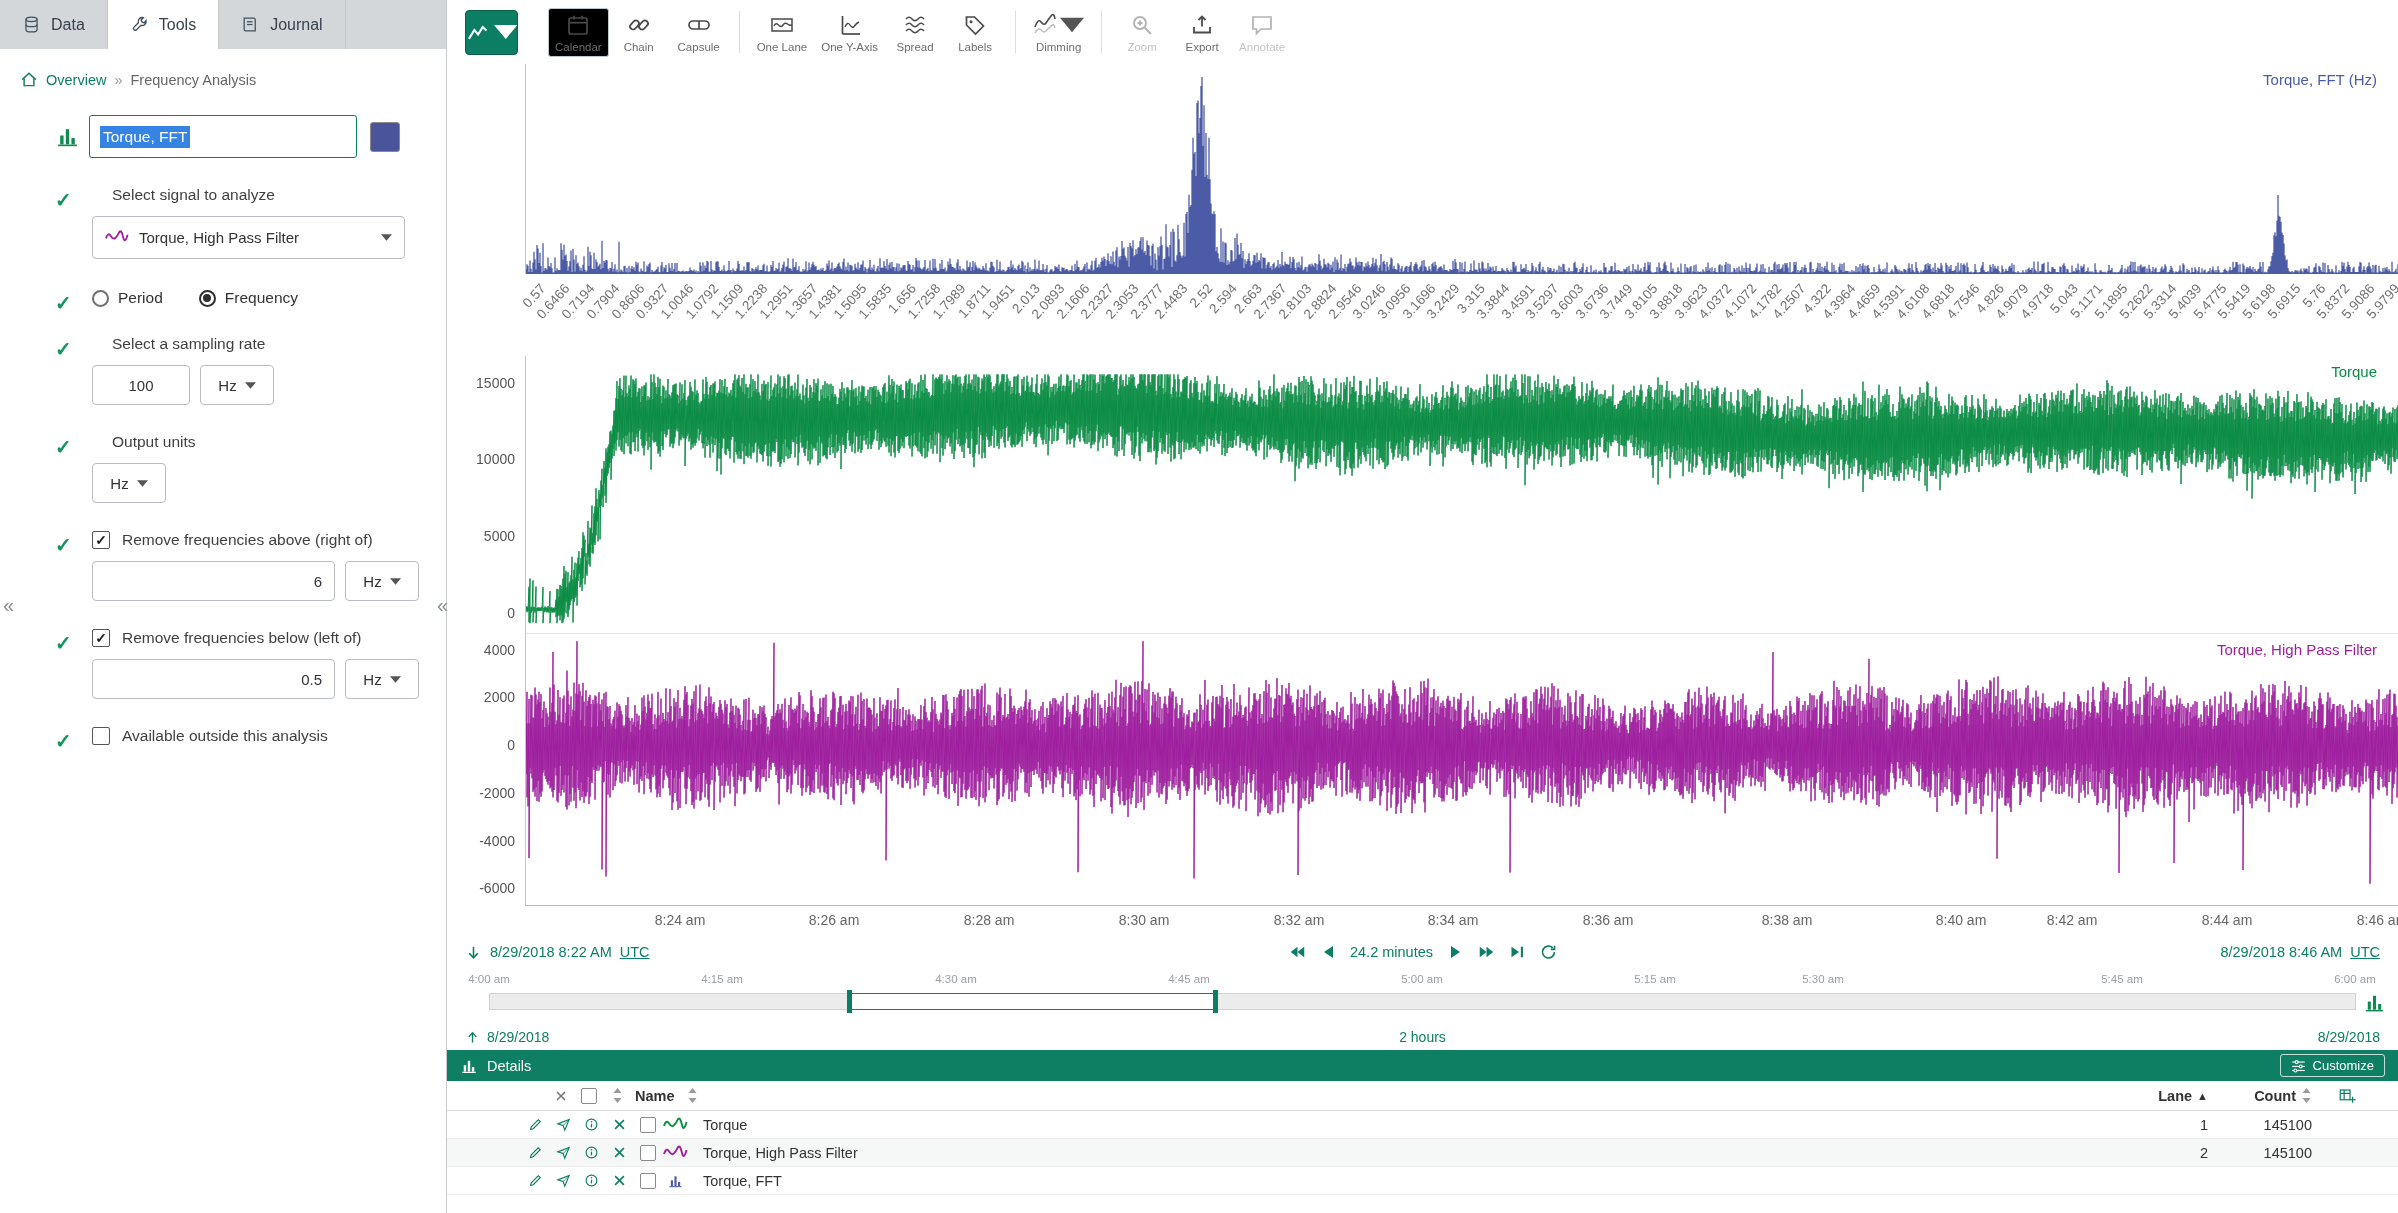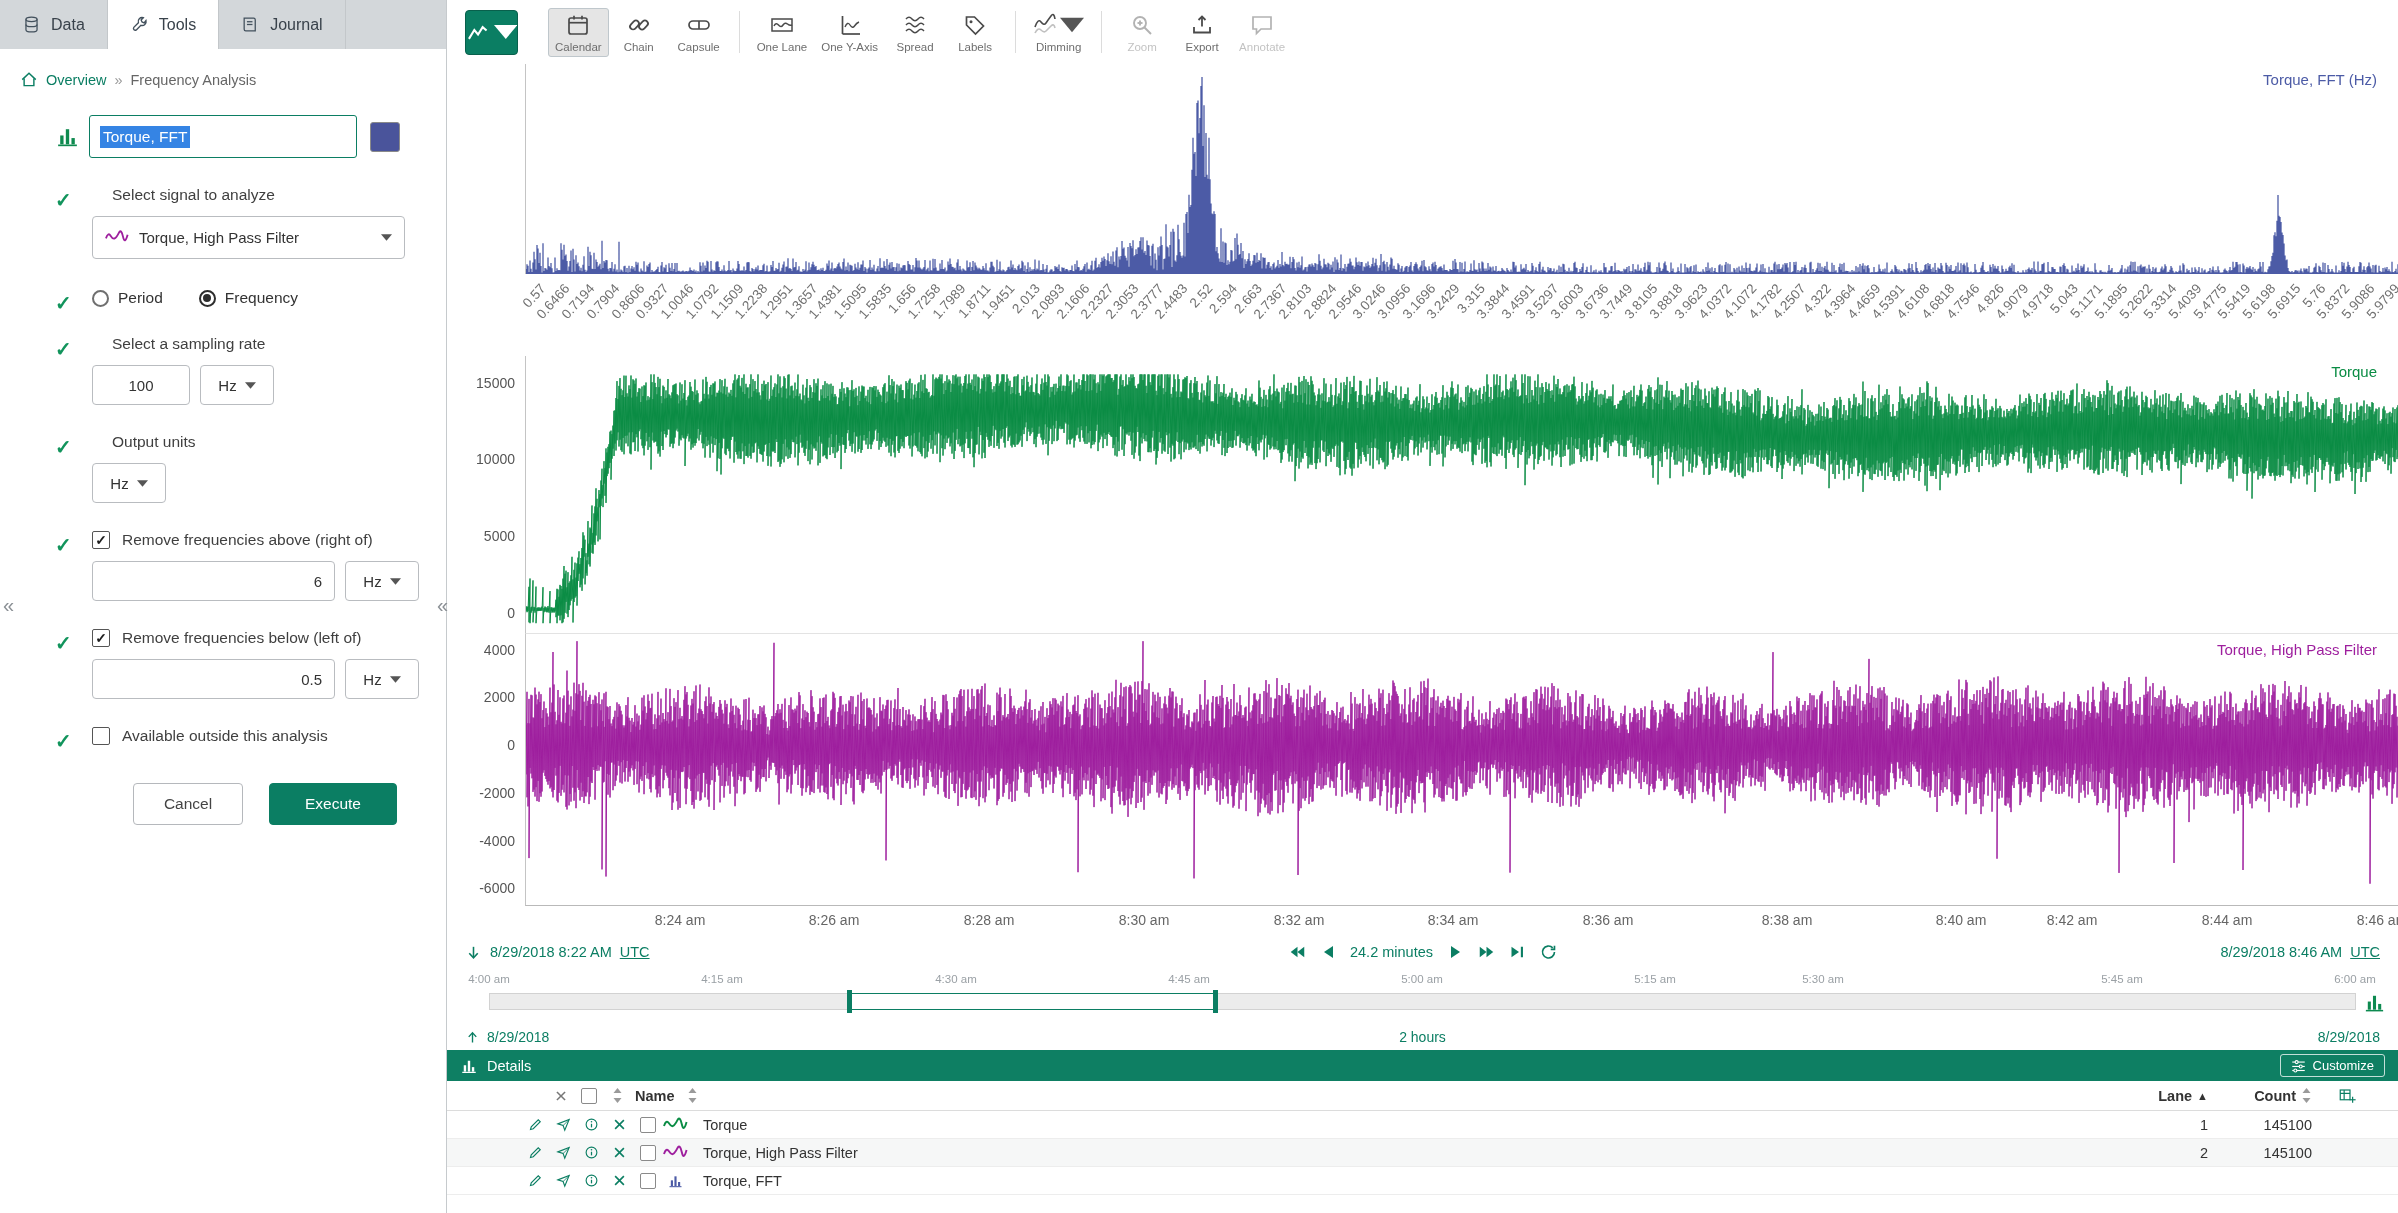--- a/index.html
+++ b/index.html
@@ -67,21 +67,21 @@
 .main{flex:1;display:flex;flex-direction:column;position:relative;background:#fff;min-width:0}
 .toolbar{height:64px;display:flex;align-items:center;padding-left:18px;flex:none}
 .viewbtn{width:53px;height:45px;background:var(--accent,#0B7E63);border:1px solid #09604c;border-radius:4px;display:flex;align-items:center;justify-content:center;gap:4px;margin-right:30px;cursor:pointer}
 .viewbtn .icn{width:24px;height:24px;color:#fff}
 .viewbtn .caret{color:#fff}
 .titems{display:flex;align-items:center}
 .titem{min-width:60px;display:flex;flex-direction:column;align-items:center;gap:3px;padding:4px 6px 3px;color:#4a4a4a;background:transparent;border:1px solid transparent;cursor:pointer;font-family:inherit}
 .titem .irow{display:flex;align-items:center;gap:3px;height:25px}
 .titem .icn{width:24px;height:24px}
 .titem .lbl{font-size:11.5px;color:#6e6e6e;white-space:nowrap}
-.titem.active{background:#e5e5e5;border-color:#bfc7cc;border-radius:3px}
+.titem.active{background:#000000;border-color:#bfc7cc;border-radius:3px}
 .titem.disabled{opacity:.42;cursor:default}
 .tsep{width:1px;height:42px;background:#dcdcdc;margin:0 10px;display:inline-block}
 
 
 .lane{position:relative;flex:none}
 .lane1{height:292px}
 .lane2{height:278px}
 .lane3{height:272px}
 .plot{position:absolute;left:78px;right:0;top:0;border-left:1px solid #c4c4c4}
 .lane1 .plot{height:210px;border-bottom:1px solid #b9b9b9}
@@ -316,24 +316,20 @@
       </div>
 
       <div class="sec">
         <span class="chk">✓</span>
         <div class="cbrow" style="margin-bottom:0">
           <span class="cbox"></span>
           <span>Available outside this analysis</span>
         </div>
       </div>
 
-      <div class="btnrow">
-        <button class="btn cancel">Cancel</button>
-        <button class="btn exec">Execute</button>
-      </div>
     </div>
 
   </aside>
 
   <span class="collapse left">«</span>
   <span class="collapse mid">«</span>
 
   <main class="main">
 
     <div class="toolbar">

